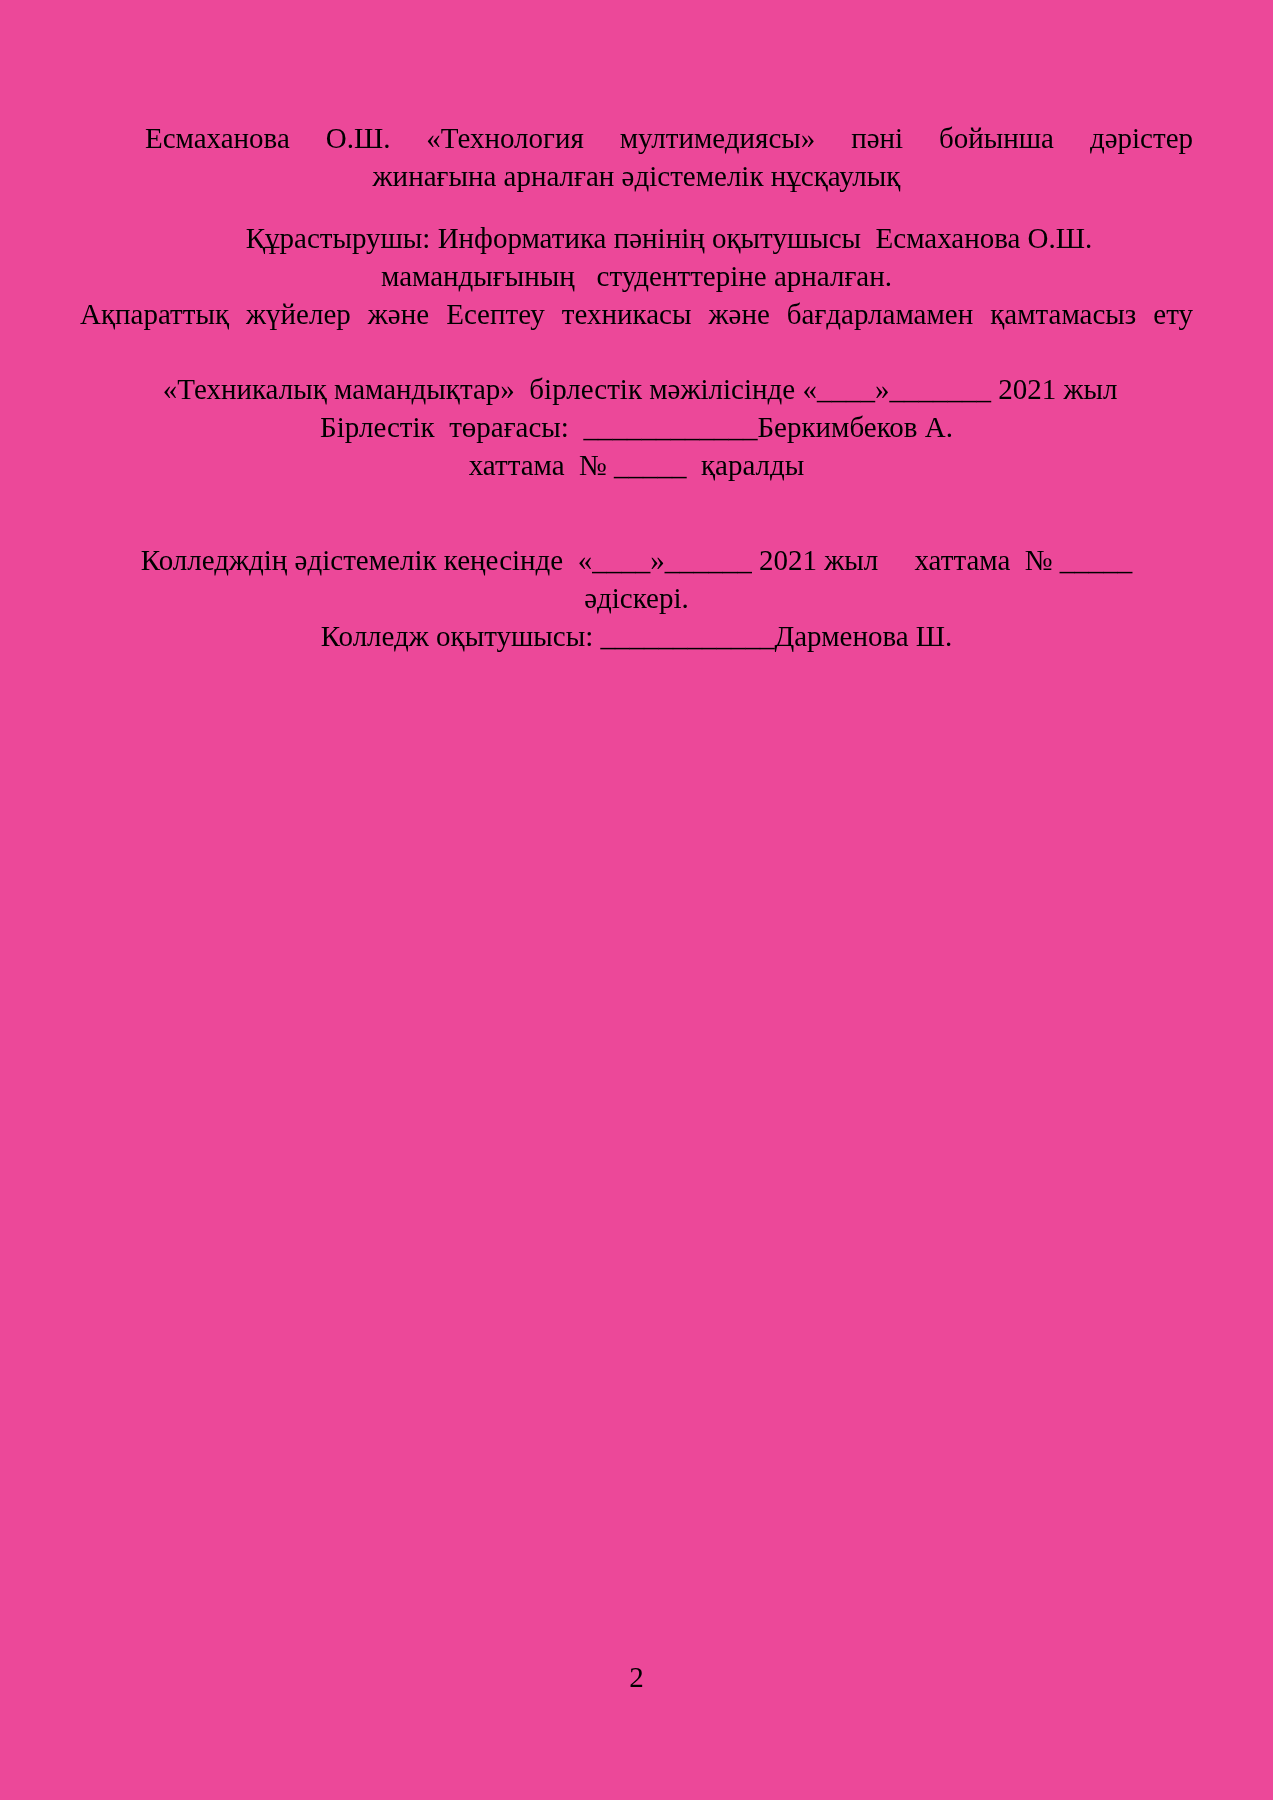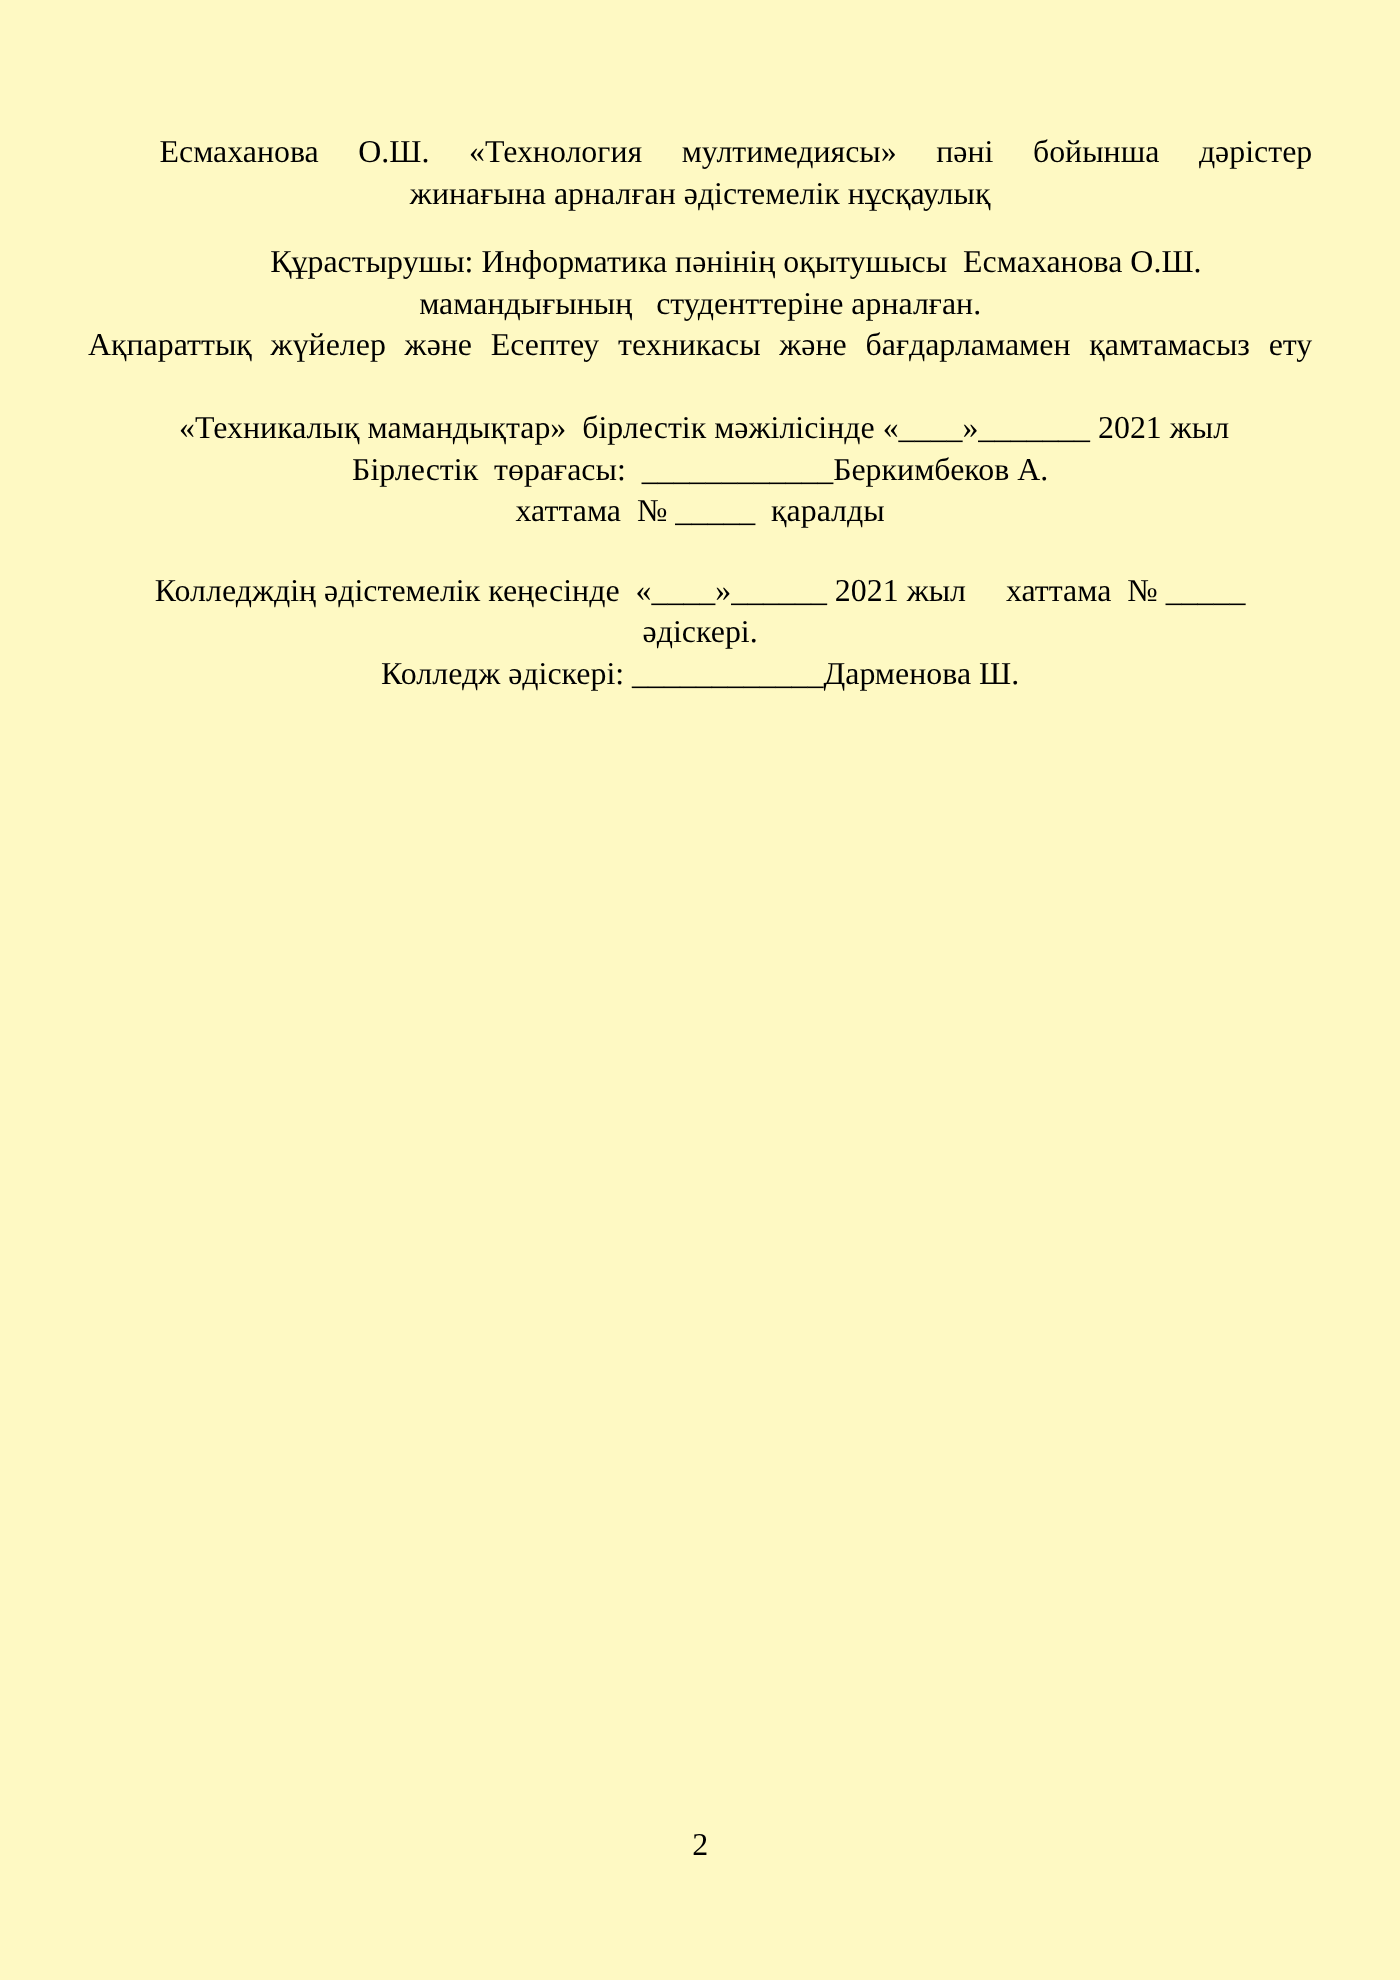--- a/index.html
+++ b/index.html
@@ -4,35 +4,35 @@
 <style>
   html, body {
     margin: 0;
     padding: 0;
     background: #ffffff;
   }
   .page {
     position: relative;
     width: 1273px;
     height: 1800px;
-    background: #fef9c3;
+    background: #ec4899;
     color: #000000;
     font-family: "Liberation Serif", "DejaVu Serif", serif;
     font-size: 29px;
     overflow: hidden;
   }
   .para {
     position: absolute;
     left: 80px;
     right: 80px;
   }
   .p1 { top: 119px; }
   .p2 { top: 219px; }
   .p3 { top: 370px; }
-  .p4 { top: 518px; }
+  .p4 { top: 541px; }
   .line {
     display: block;
     height: 38px;
     line-height: 38px;
     white-space: pre;          
     text-align: center;
   }
   .indent { padding-left: 65px; }
   .jl {                        
     white-space: normal;
@@ -68,18 +68,18 @@
 
   <div class="para p3">
     <span class="line"> «Техникалық мамандықтар»  бірлестік мәжілісінде «____»_______ 2021 жыл</span>
     <span class="line"><b class="lead">Бірлестік  төрағасы:</b><span>  ____________Беркимбеков А.</span></span>
     <span class="line">хаттама  № _____  қаралды</span>
   </div>
 
   <div class="para p4">
     <span class="line">Колледждің әдістемелік кеңесінде  «____»______ 2021 жыл     хаттама  № _____</span>
     <span class="line">әдіскері.</span>
-    <span class="line"><b class="lead">Колледж әдіскері:</b><span> ____________Дарменова Ш.</span></span>
+    <span class="line"><b class="lead">Колледж оқытушысы:</b><span> ____________Дарменова Ш.</span></span>
   </div>
 
   <div class="footer">2</div>
 
 </div>
 
 </body></html>

